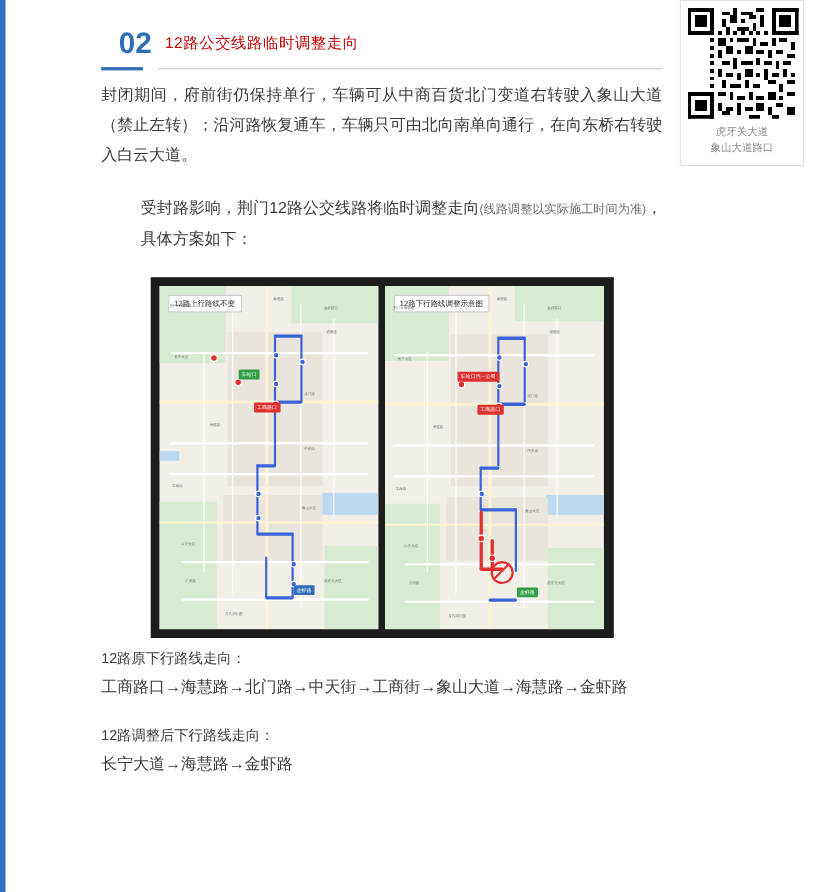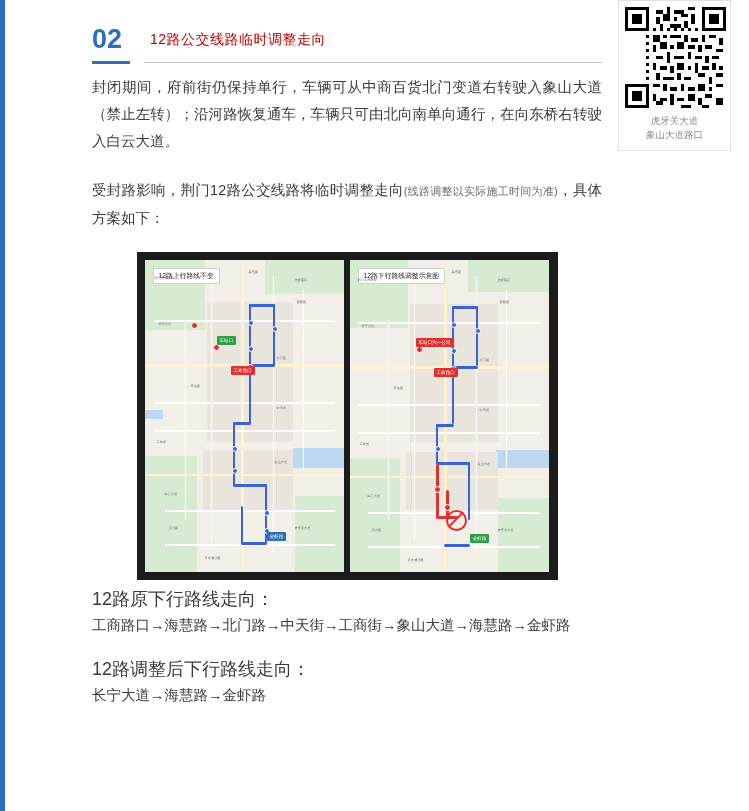--- a/index.html
+++ b/index.html
@@ -35,21 +35,21 @@
   }
 
   
   .heading {
     position: relative;
     height: 56px;
     margin-top: 18px;
   }
   .heading-number {
     position: absolute;
-    left: 0;
+    left: 16px;
     top: 6px;
     font-size: 27px;
     font-weight: bold;
     color: #2e6fb7;
     letter-spacing: 0px;
     font-family: "Liberation Sans", sans-serif;
   }
   .heading-underline {
     position: absolute;
     left: 0;
@@ -76,21 +76,21 @@
   }
 
   
   .para {
     font-size: 14.5px;
     line-height: 27px;
     color: #3b3b3b;
     margin: 0 0 22px 0;
     text-align: justify;
   }
-  .para.tight { margin-bottom: 20px; }
+  .para.tight { margin-bottom: 20px; margin-left: 36px; }
   .link {
     color: #1b62c0;
     text-decoration: underline;
   }
   .small-note {
     font-size: 11px;
     color: #6b6b6b;
   }
 
   
@@ -217,21 +217,21 @@
     font-size: 11.5px;
     color: #777777;
     margin-top: 8px;
   }
 
   
   .route-block {
     margin: 0 0 18px 0;
   }
   .route-block .route-title {
-    font-size: 18px;
+    font-size: 13px;
     line-height: 26px;
     color: #3b3b3b;
     margin: 0;
   }
   .route-block .route-body {
     font-size: 14.5px;
     line-height: 26px;
     color: #3b3b3b;
     margin: 0;
   }

